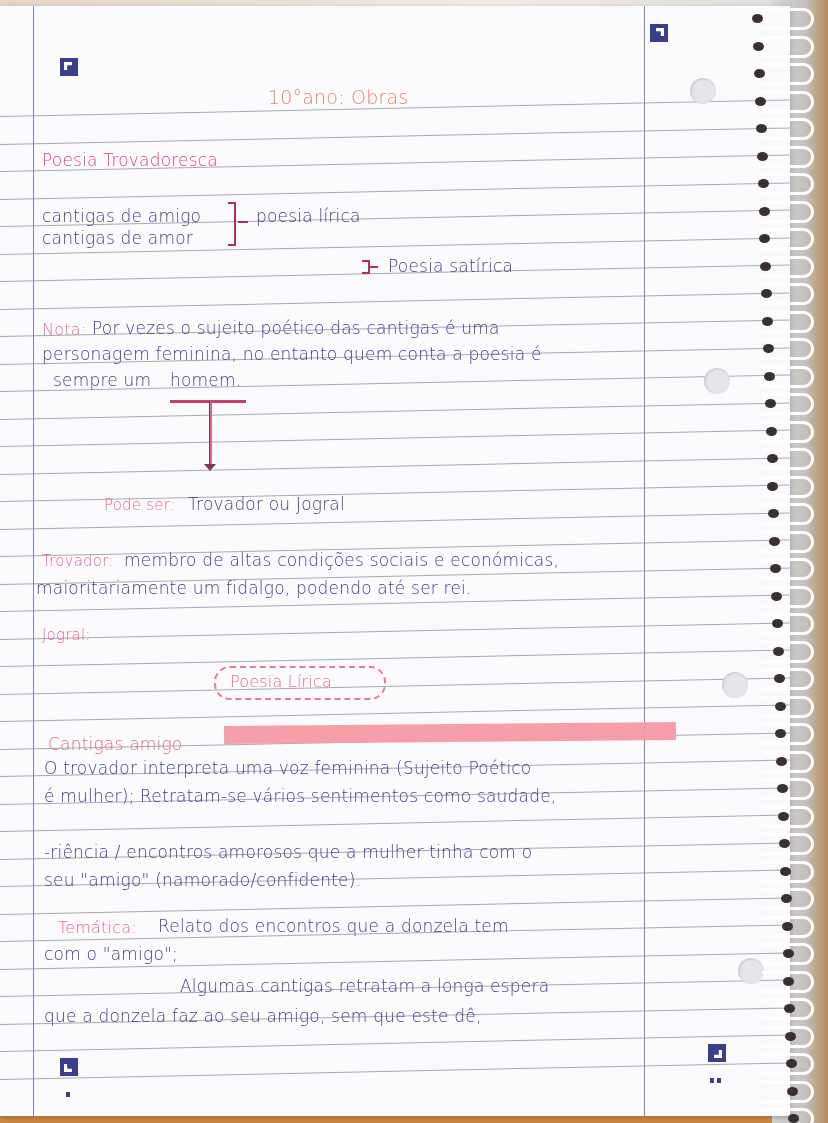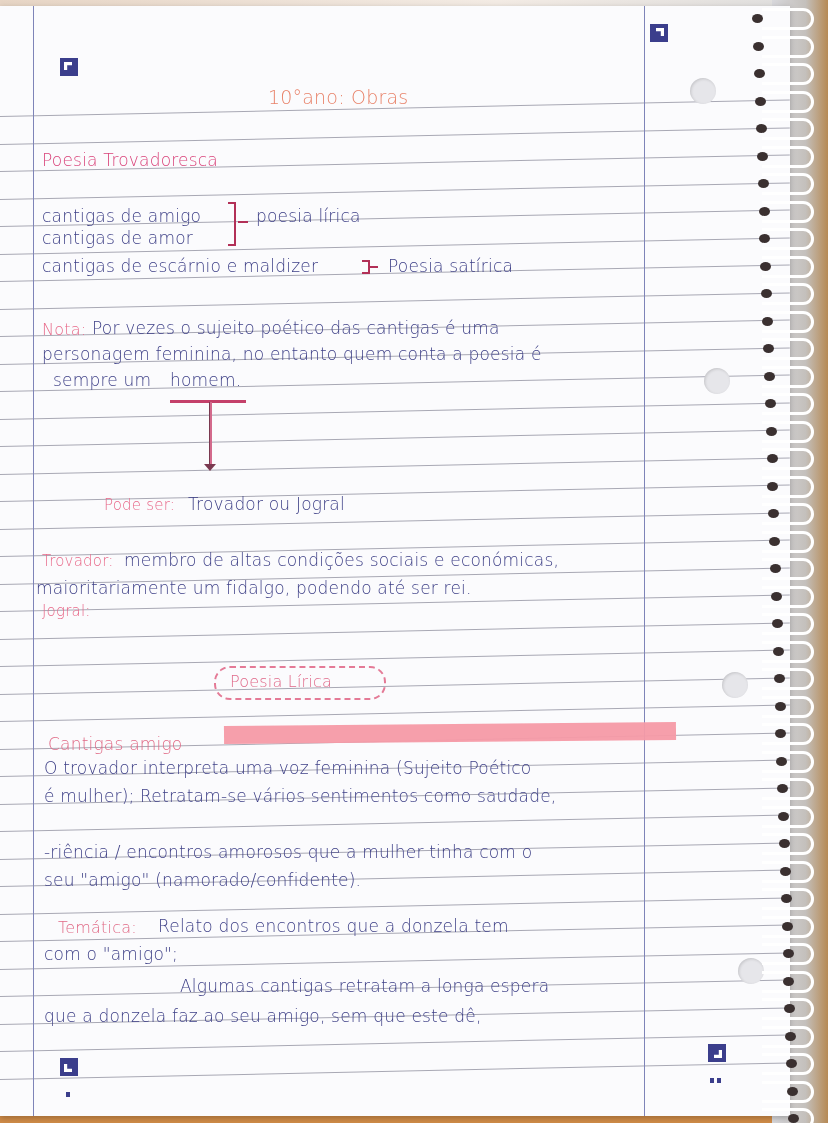--- a/index.html
+++ b/index.html
@@ -121,42 +121,41 @@
   <div class="hw orange title" style="left:268px; top:80px;">10°ano: Obras</div>
 
   <div class="hw pink" style="left:42px; top:144px; font-size:17px;">Poesia Trovadoresca</div>
 
   <div class="hw ink" style="left:42px; top:200px;">cantigas de amigo</div>
   <div class="hw ink" style="left:42px; top:222px;">cantigas de amor</div>
   <div class="bracket" style="left:228px; top:196px; height:44px;"></div>
   <div class="bracket-tick" style="left:238px; top:215px;"></div>
   <div class="hw ink" style="left:256px; top:200px;">poesia lírica</div>
 
-  <div class="hw ink" style="left:42px; top:250px;">cantigas de escárnio e maldizer</div>
   <div class="bracket" style="left:362px; top:254px; height:14px;"></div>
   <div class="bracket-tick" style="left:370px; top:260px; width:8px;"></div>
   <div class="hw ink" style="left:388px; top:250px;">Poesia satírica</div>
 
   <div class="hw pink" style="left:42px; top:314px; font-size:16px; color:#e86a8a;text-align:right;">Nota:</div>
   <div class="hw ink" style="left:92px; top:312px;">Por vezes o sujeito poético das cantigas é uma</div>
   <div class="hw ink" style="left:42px; top:338px;">personagem feminina, no entanto quem conta a poesia é</div>
   <div class="hw ink" style="left:53px; top:364px;">sempre um </div>
   <div class="hw ink" style="left:170px; top:364px;">homem.</div>
 
   <div class="underline-pink" style="left:170px; top:394px; width:76px;"></div>
   <div class="arrow-shaft" style="left:209px; top:396px; height:64px;"></div>
   <div class="arrow-head" style="left:204px; top:458px;"></div>
 
   <div class="hw pink" style="left:104px; top:490px; font-size:15px; color:#e86a8a;">Pode ser:</div>
   <div class="hw ink" style="left:188px; top:488px;">Trovador ou Jogral</div>
 
   <div class="hw pink" style="left:42px; top:546px; font-size:15px; color:#e86a8a;">Trovador:</div>
   <div class="hw ink" style="left:124px; top:544px;">membro de altas condições sociais e económicas,</div>
   <div class="hw ink" style="left:36px; top:572px;">maioritariamente um fidalgo, podendo até ser rei.</div>
-  <div class="hw pink" style="left:42px; top:596px; font-size:15px; color:#e86a8a;">Jogral:</div>
+  <div class="hw pink" style="left:42px; top:620px; font-size:15px; color:#e86a8a;">Jogral:</div>
 
   <div class="cloud" style="left:214px; top:660px; width:172px; height:34px;"></div>
   <div class="hw pink" style="left:230px; top:666px; font-size:16px; color:#e06a8a;">Poesia Lírica</div>
 
   <div class="highlight" style="left:224px; top:718px; width:452px; transform: rotate(-0.5deg);"></div>
   <div class="hw pink" style="left:48px; top:728px; font-size:17px; color:#e06a86;">Cantigas amigo</div>
 
   <div class="hw ink" style="left:44px; top:752px;">O trovador interpreta uma voz feminina (Sujeito Poético</div>
   <div class="hw ink" style="left:44px; top:780px;">é mulher); Retratam-se vários sentimentos como saudade,</div>
   <div class="hw ink" style="left:44px; top:836px;">-riência / encontros amorosos que a mulher tinha com o</div>

